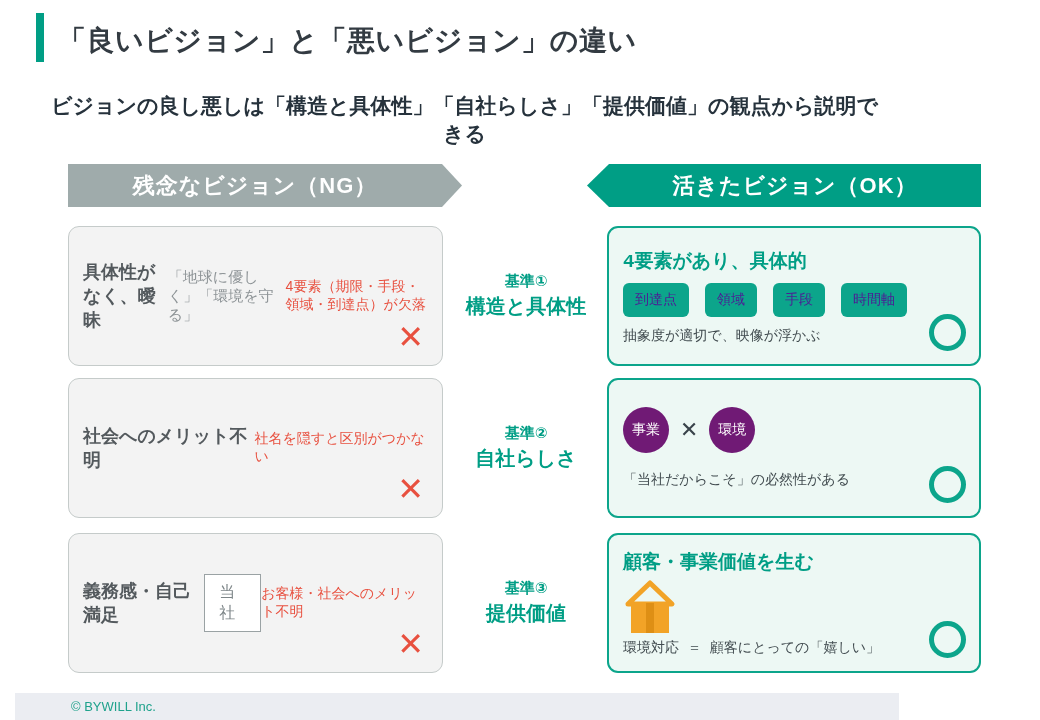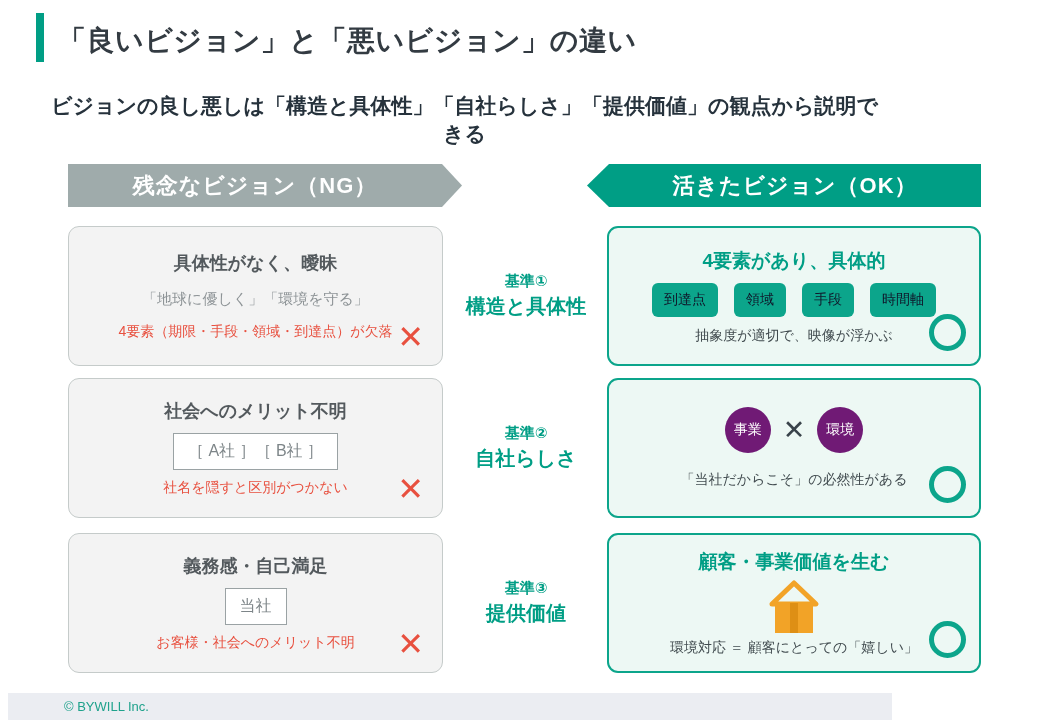--- a/index.html
+++ b/index.html
@@ -39,28 +39,29 @@
     padding-left:22px;
   }
 
   
   .card-ng, .card-ok, .criterion { position:absolute; height:140px; }
   .row1 { top:226px; } .row2 { top:378px; } .row3 { top:533px; }
 
   .card-ng {
     left:68px; width:375px;
     background:#f3f3f3; border:1px solid #c5cbca; border-radius:11px;
-    display:flex; flex-direction:column; align-items:center; justify-content:space-evenly;
+    display:flex; flex-direction:row; align-items:center; justify-content:space-evenly;
     padding:10px 14px;
   }
   .card-ok {
     left:607px; width:374px;
     background:#edf8f4; border:2px solid #0ca58b; border-radius:11px;
-    display:flex; flex-direction:column; align-items:center; justify-content:space-evenly;
+    display:flex; flex-direction:column; align-items:flex-start; justify-content:space-evenly;
     padding:10px 14px;
+    font-family:Liberation Mono, monospace;
   }
   .ng-title { font-size:18px; font-weight:bold; color:#53595d; }
   .ng-example { font-size:15px; color:#8d9396; }
   .ng-tag {
     background:#fff; border:1px solid #9aa2a4; color:#7d8588;
     font-size:16px; padding:7px 14px;
   }
   .ng-problem { font-size:14px; color:#e8503f; }
   .x-mark {
     position:absolute; right:18px; bottom:12px;
@@ -70,21 +71,21 @@
   .ok-title { font-size:19px; font-weight:bold; color:#009e85; }
   .ok-note { font-size:14px; color:#414b4f; }
   .o-mark {
     position:absolute; right:13px; bottom:13px;
     width:37px; height:37px; border:5px solid #0ca58b; border-radius:50%;
     background:transparent;
   }
 
   .badge-row { display:flex; gap:16px; }
   .badge {
-    background:#0ca58b; color:#0f172a; font-size:14px;
+    background:#0ca58b; color:#4c1d95; font-size:14px;
     padding:8px 12px; border-radius:6px; white-space:nowrap;
   }
 
   .circle-row { display:flex; align-items:center; gap:12px; }
   .tag-circle {
     width:46px; height:46px; border-radius:50%; background:#701a75;
     color:#fff; font-size:14px; display:flex; align-items:center; justify-content:center;
   }
   .cross-mark { font-size:27px; font-weight:bold; color:#39434a; line-height:1; }
 
@@ -93,21 +94,21 @@
     display:flex; flex-direction:column; align-items:center; justify-content:center;
     color:#009e85; text-align:center; gap:2px;
   }
   .criterion-no { font-size:15px; font-weight:bold; }
   .criterion-label { font-size:20px; font-weight:bold; }
 
   .house-icon-wrap { line-height:0; }
 
   
   .footer {
-    position:absolute; left:8px; bottom:0; width:100%; height:27px;
+    position:absolute; left:15px; bottom:0; width:100%; height:27px;
     background:#ebedf2; display:flex; align-items:center; padding-left:56px;
     font-size:13px; color:#1fa28c;
   }
 </style>
 </head>
 <body>
 
 <div class="slide">
 
   <div class="accent-bar"></div>
@@ -136,21 +137,20 @@
       <span class="badge">領域</span>
       <span class="badge">手段</span>
       <span class="badge">時間軸</span>
     </div>
     <div class="ok-note">抽象度が適切で、映像が浮かぶ</div>
     <div class="o-mark"></div>
   </div>
 
   <div class="card-ng row2">
     <div class="ng-title">社会へのメリット不明</div>
-    <div class="ng-tag">［ A社 ］［ B社 ］</div>
     <div class="ng-problem">社名を隠すと区別がつかない</div>
     <div class="x-mark">✕</div>
   </div>
 
   <div class="criterion row2">
     <div class="criterion-no">基準②</div>
     <div class="criterion-label">自社らしさ</div>
   </div>
 
   <div class="card-ok row2">

